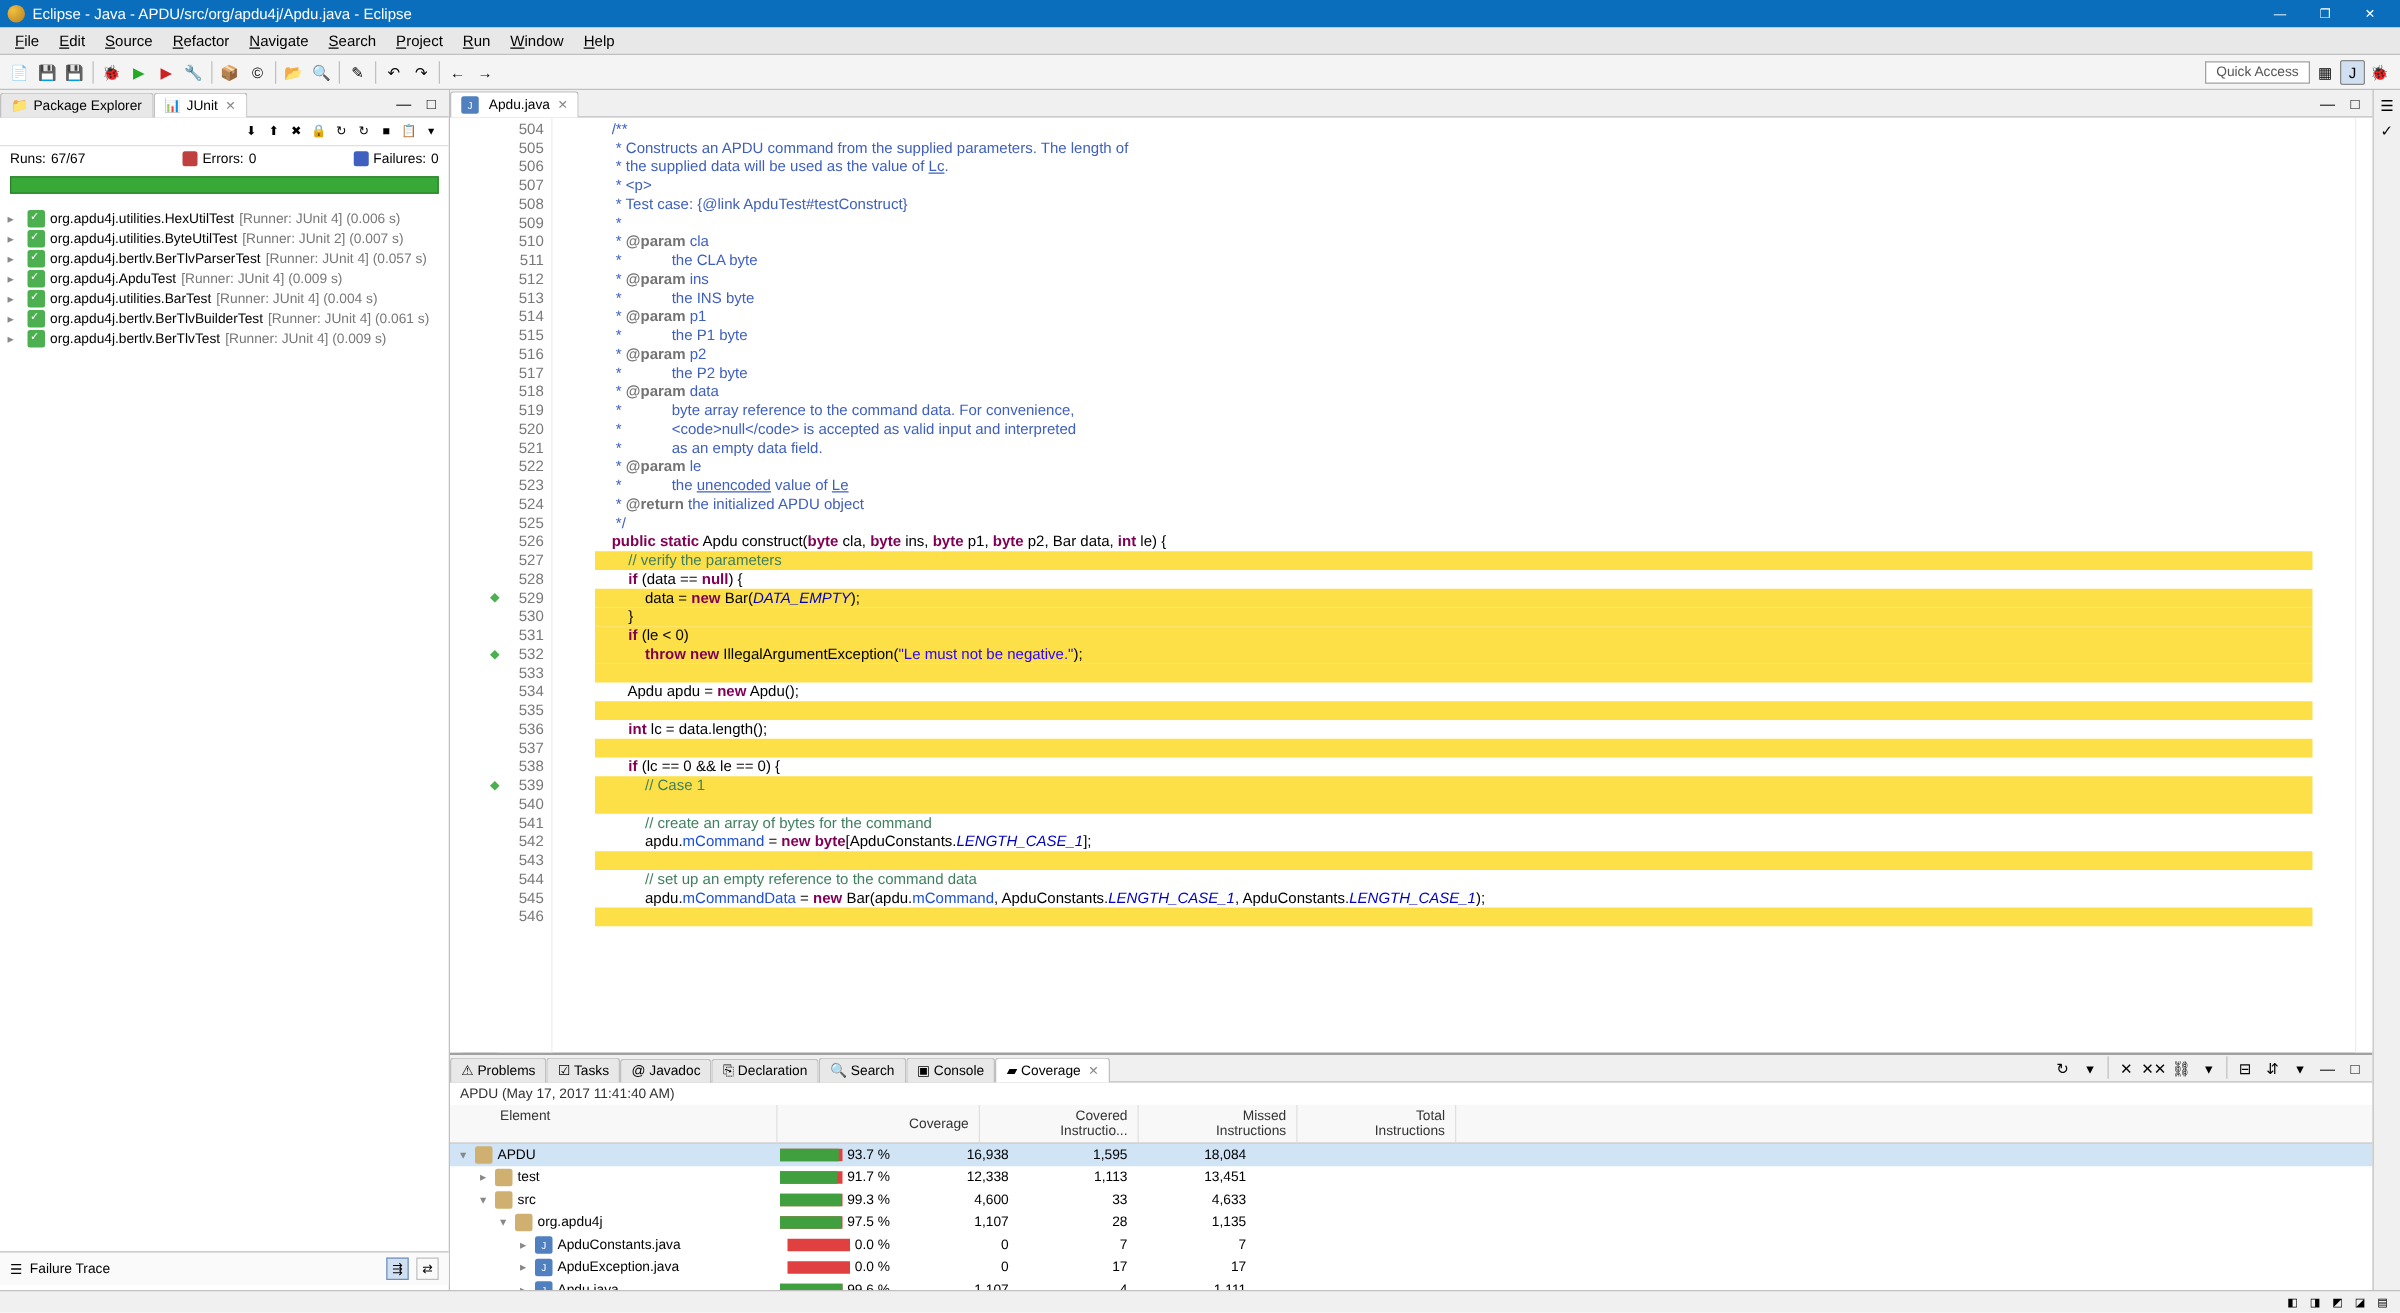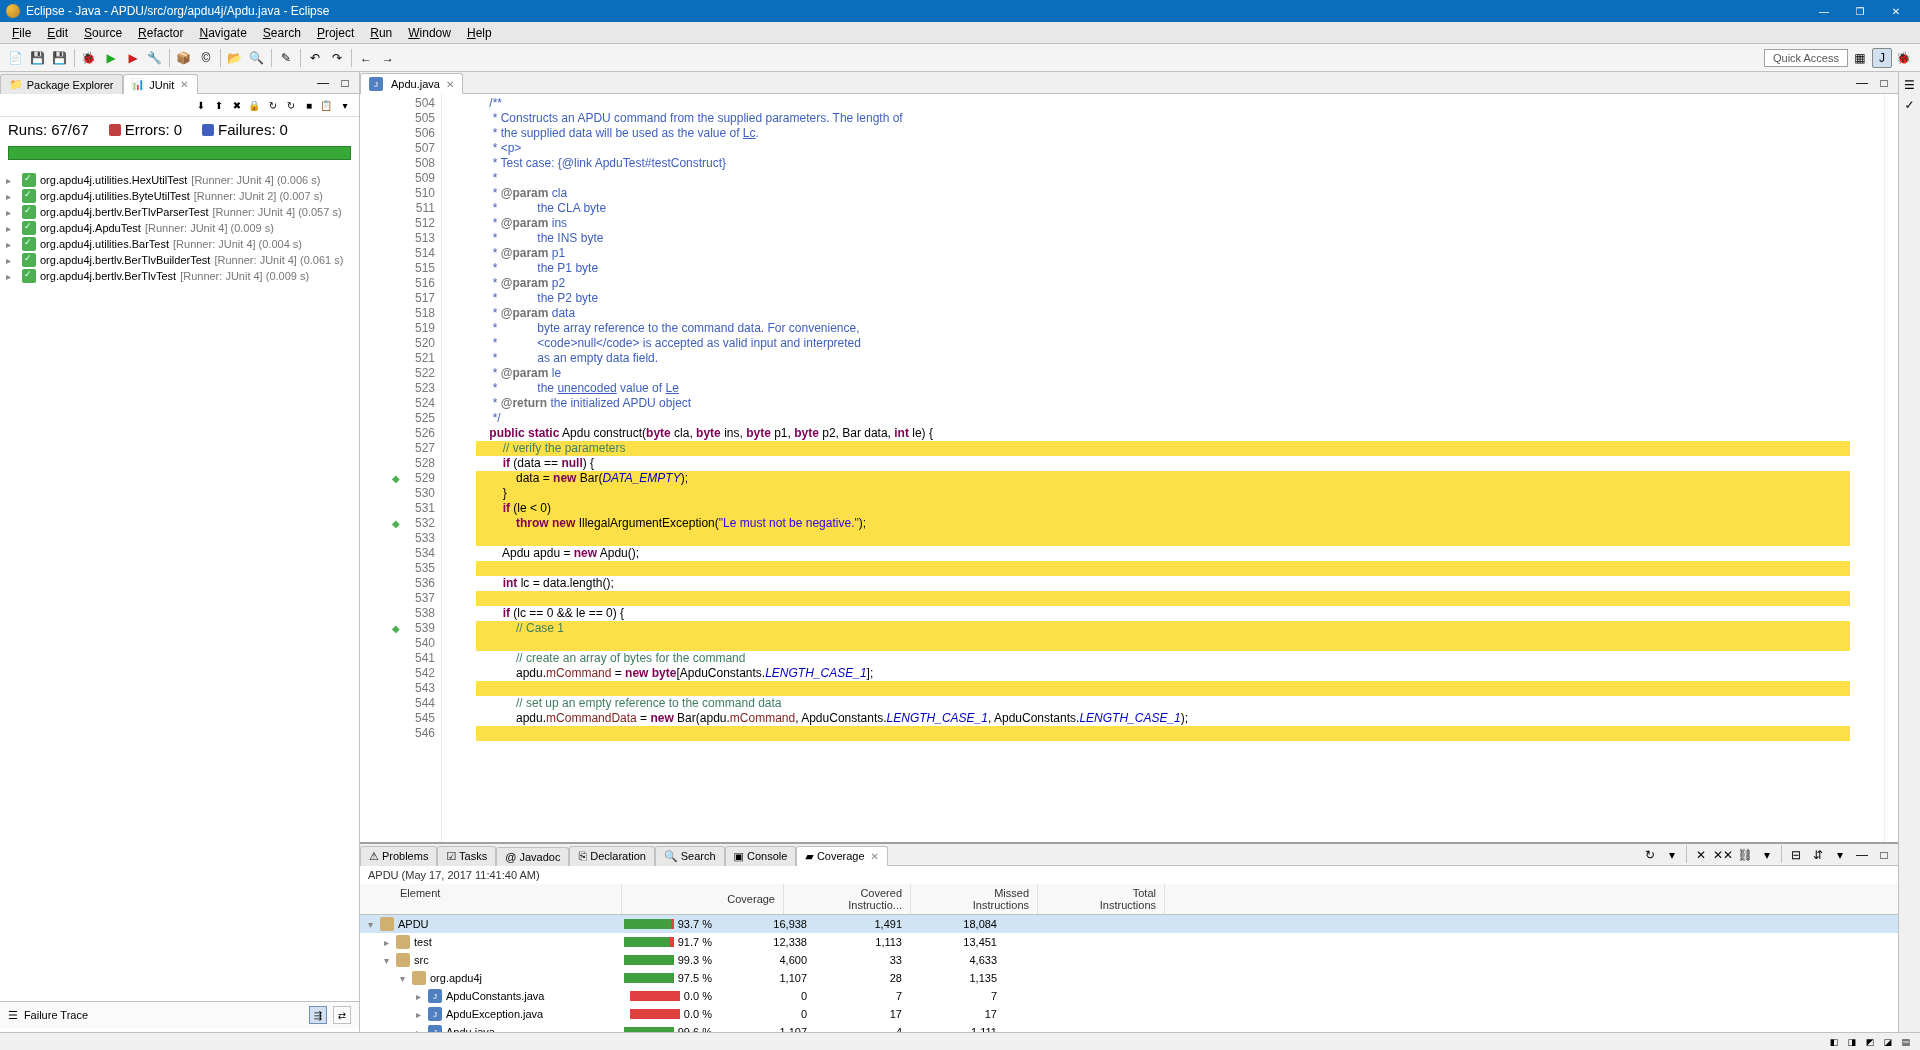--- a/index.html
+++ b/index.html
@@ -18,21 +18,21 @@
 .main-layout { display: flex; height: calc(100% - 72px - 18px); }
 .left-panel { width: 360px; background: #fff; border-right: 1px solid #c0c0c0; display: flex; flex-direction: column; }
 .tabs-row { display: flex; border-bottom: 1px solid #c0c0c0; background: #f0f0f0; position: relative; height: 22px; align-items: flex-end; }
 .tab { display: flex; align-items: center; gap: 4px; padding: 3px 8px; border: 1px solid #c0c0c0; border-bottom: none; background: #e8e8e8; font-size: 11px; border-radius: 3px 3px 0 0; position: relative; top: 1px; }
 .tab.active { background: #fff; }
 .tab-close { font-size: 10px; color: #888; margin-left: 2px; }
 .view-toolbar-icons { margin-left: auto; display: flex; gap: 2px; padding: 0 4px; }
 .junit-toolbar { padding: 3px 6px; display: flex; justify-content: flex-end; gap: 2px; border-bottom: 1px solid #e0e0e0; }
 .junit-toolbar .tbtn { width: 16px; height: 16px; font-size: 10px; }
 .junit-status { padding: 6px 8px; font-size: 11px; }
-.junit-counts { display: flex; padding: 4px 8px; gap: 20px; font-size: 15px; }
+.junit-counts { display: flex; padding: 4px 8px; gap: 32px; font-size: 11px; justify-content: space-between; }
 .count-item { display: flex; align-items: center; gap: 4px; }
 .count-icon { width: 12px; height: 12px; display: inline-block; }
 .icon-err { background: #c04040; border-radius: 2px; }
 .icon-fail { background: #4060c0; border-radius: 2px; }
 .progress-bar { margin: 4px 8px 8px; height: 14px; background: #38a838; border: 1px solid #288028; }
 .test-tree { padding: 4px 2px; overflow-y: auto; flex: 1; }
 .test-item { display: flex; align-items: center; gap: 4px; padding: 1px 4px; font-size: 11px; white-space: nowrap; }
 .tree-arrow { width: 12px; color: #888; font-size: 10px; }
 .test-ok-icon { width: 14px; height: 14px; background: #4caf50; border-radius: 2px; position: relative; }
 .test-ok-icon::after { content: "✓"; color: #fff; font-size: 9px; position: absolute; top: 0; left: 2px; }
@@ -50,21 +50,21 @@
 .gutter { width: 44px; background: #fff; color: #787878; text-align: right; padding: 2px 6px 2px 2px; user-select: none; border-right: 1px solid #eee; }
 .marker-col { width: 10px; background: #fff; }
 .code-lines { flex: 1; padding: 2px 6px; white-space: pre; overflow: auto; }
 .code-lines .line { height: 15px; }
 .code-lines .cov { background: #fde047; }
 .jdoc-tag { color: #737373; font-weight: bold; }
 .jdoc { color: #3f5fbf; }
 .kw { color: #7f0055; font-weight: bold; }
 .str { color: #2a00ff; }
 .const { color: #0000c0; font-style: italic; }
-.field { color: #7f1d1d; }
+.field { color: #1d4ed8; }
 .cmt { color: #3f7f5f; }
 .gutter-line { height: 15px; position: relative; }
 .gutter-line.with-diamond::before { content: "◆"; color: #4caf50; position: absolute; left: -8px; font-size: 10px; }
 .overview-ruler { width: 14px; background: #fff; border-left: 1px solid #eee; position: relative; }
 .bottom-panel { border-top: 2px solid #a0a0a0; background: #fff; display: flex; flex-direction: column; height: 190px; }
 .bottom-tabs { display: flex; background: #f0f0f0; border-bottom: 1px solid #c0c0c0; height: 22px; align-items: flex-end; }
 .bottom-tabs .tab { font-size: 11px; }
 .bottom-tabs-icons { margin-left: auto; display: flex; gap: 2px; padding-right: 4px; }
 .coverage-title { padding: 3px 8px; font-size: 11px; color: #333; }
 .coverage-table { flex: 1; overflow: auto; }
@@ -380,21 +380,21 @@
                 <span class="pkg-icon"></span>
                 <span>APDU</span>
               </div>
               <div class="cov-cell col-coverage">
                 <span class="cov-bar">
                   <span class="cov-bar-fill" style="width:93.7%"></span>
                 </span>
                 <span>93.7 %</span>
               </div>
               <div class="cov-cell col-num">16,938</div>
-              <div class="cov-cell col-num">1,491</div>
+              <div class="cov-cell col-num">1,595</div>
               <div class="cov-cell col-num">18,084</div>
             </div>
             <div class="cov-row">
               <div class="cov-cell col-element">
                 <span class="tree-indent" style="width:16px"></span>
                 <span class="tree-arrow">▸</span>
                 <span class="pkg-icon"></span>
                 <span>test</span>
               </div>
               <div class="cov-cell col-coverage">

